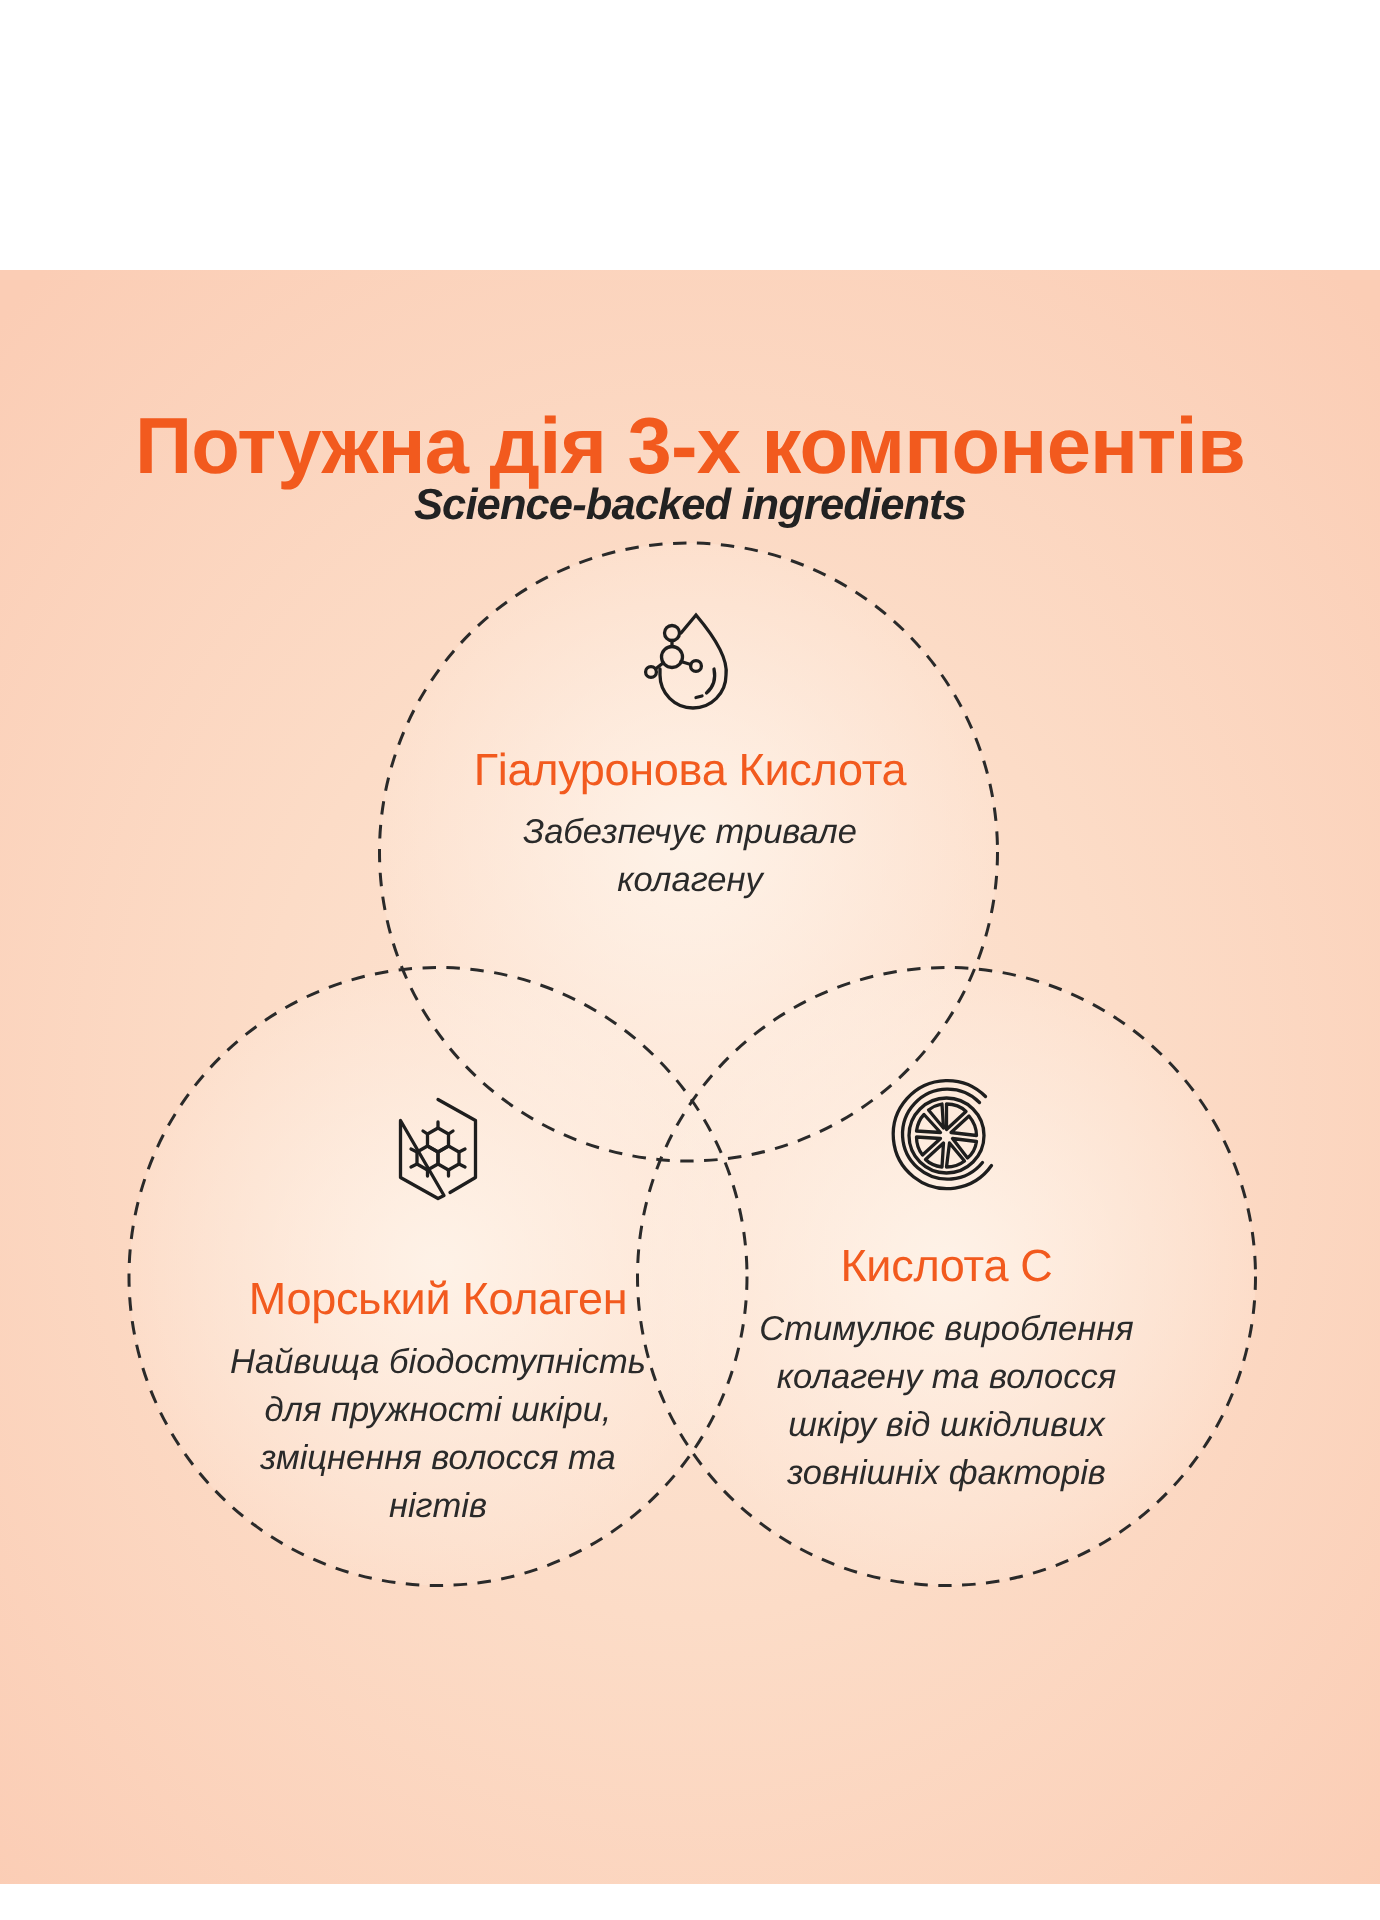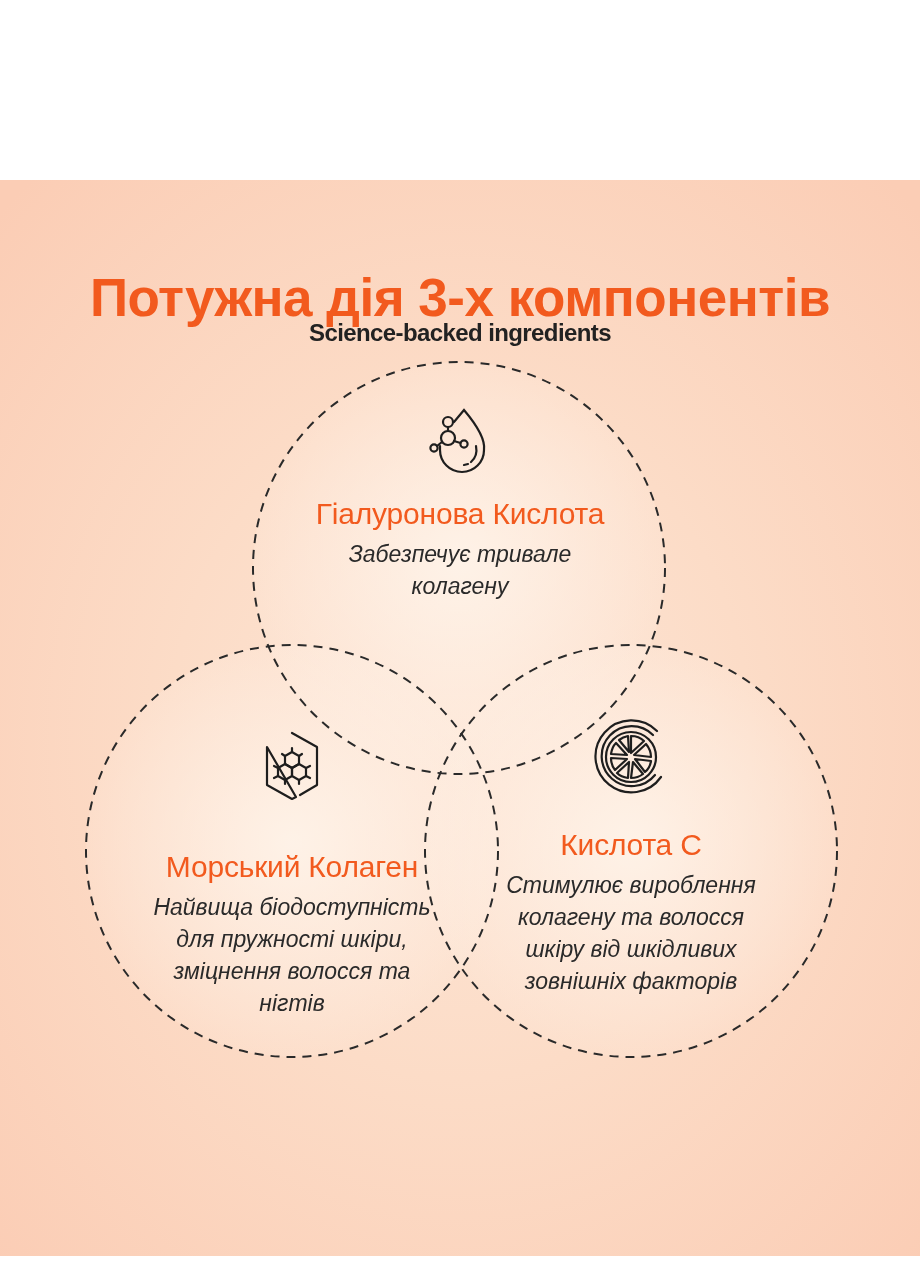--- a/index.html
+++ b/index.html
@@ -35,24 +35,25 @@
       color: #f25a1e;
       line-height: 60px;
     }
     .subtitle {
       position: absolute;
       left: 0;
       top: 113px;
       width: 920px;
       text-align: center;
       font-weight: 700;
-      font-size: 24px;
+      font-size: 29px;
       letter-spacing: -0.6px;
       color: #222222;
       line-height: 40px;
+      font-style: italic;
     }
     .circles {
       position: absolute;
       left: 0;
       top: 0;
       width: 920px;
       height: 920px;
     }
     .glow {
       position: absolute;

